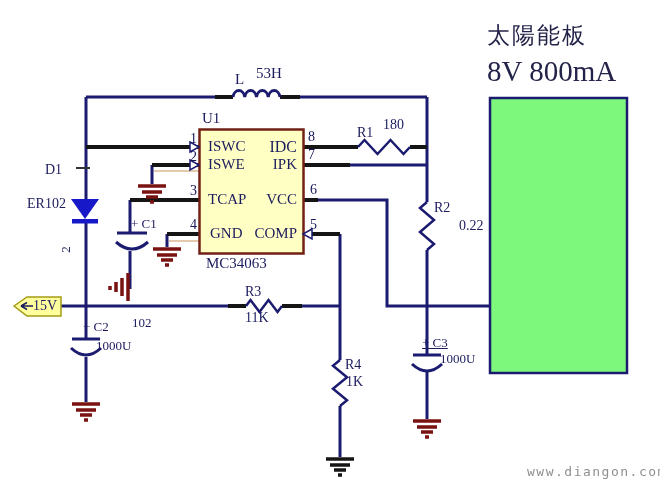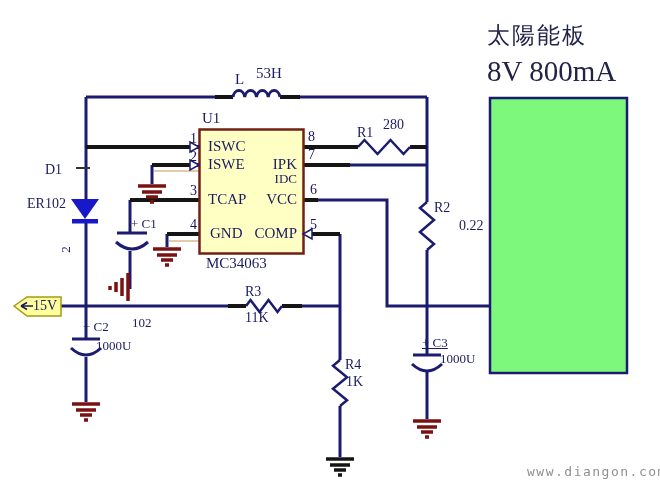--- a/index.html
+++ b/index.html
@@ -155,27 +155,27 @@
 
   <span class="lbl num" style="left:308px;top:130px;font-size:14px;">8</span>
   <span class="lbl num" style="left:308px;top:148px;font-size:14px;">7</span>
   <span class="lbl num" style="left:310px;top:183px;font-size:14px;">6</span>
   <span class="lbl num" style="left:310px;top:218px;font-size:14px;">5</span>
 
   <span class="lbl" style="left:208px;top:139px;font-size:15px;">ISWC</span>
   <span class="lbl" style="left:208px;top:157px;font-size:15px;">ISWE</span>
   <span class="lbl" style="left:208px;top:192px;font-size:15px;">TCAP</span>
   <span class="lbl" style="left:210px;top:226px;font-size:15px;">GND</span>
-  <span class="lbl ric" style="left:226px;top:139px;width:71px;font-size:13px;margin-top:33px;">IDC</span>
+  <span class="lbl ric" style="left:226px;top:139px;width:71px;font-size:16px;">IDC</span>
   <span class="lbl ric" style="left:226px;top:157px;width:71px;font-size:15px;">IPK</span>
   <span class="lbl ric" style="left:226px;top:192px;width:71px;font-size:15px;">VCC</span>
   <span class="lbl ric" style="left:226px;top:226px;width:71px;font-size:15px;">COMP</span>
 
   <span class="lbl" style="left:357px;top:126px;font-size:14px;">R1</span>
-  <span class="lbl" style="left:383px;top:118px;font-size:14px;">280</span>
+  <span class="lbl" style="left:383px;top:118px;font-size:14px;">180</span>
   <span class="lbl" style="left:434px;top:201px;font-size:14px;">R2</span>
   <span class="lbl" style="left:434px;top:219px;font-size:14px;margin-left:25px;">0.22</span>
   <span class="lbl" style="left:245px;top:285px;font-size:14px;">R3</span>
   <span class="lbl" style="left:245px;top:311px;font-size:14px;">11K</span>
   <span class="lbl" style="left:345px;top:358px;font-size:14px;text-align:right;">R4</span>
   <span class="lbl" style="left:346px;top:375px;font-size:14px;">1K</span>
 
   <span class="lbl" style="left:131px;top:217px;font-size:13px;">+ C1</span>
   <span class="lbl" style="left:132px;top:270px;font-size:13px;margin-top:46px;">102</span>
   <span class="lbl" style="left:83px;top:320px;font-size:13px;">+ C2</span>

